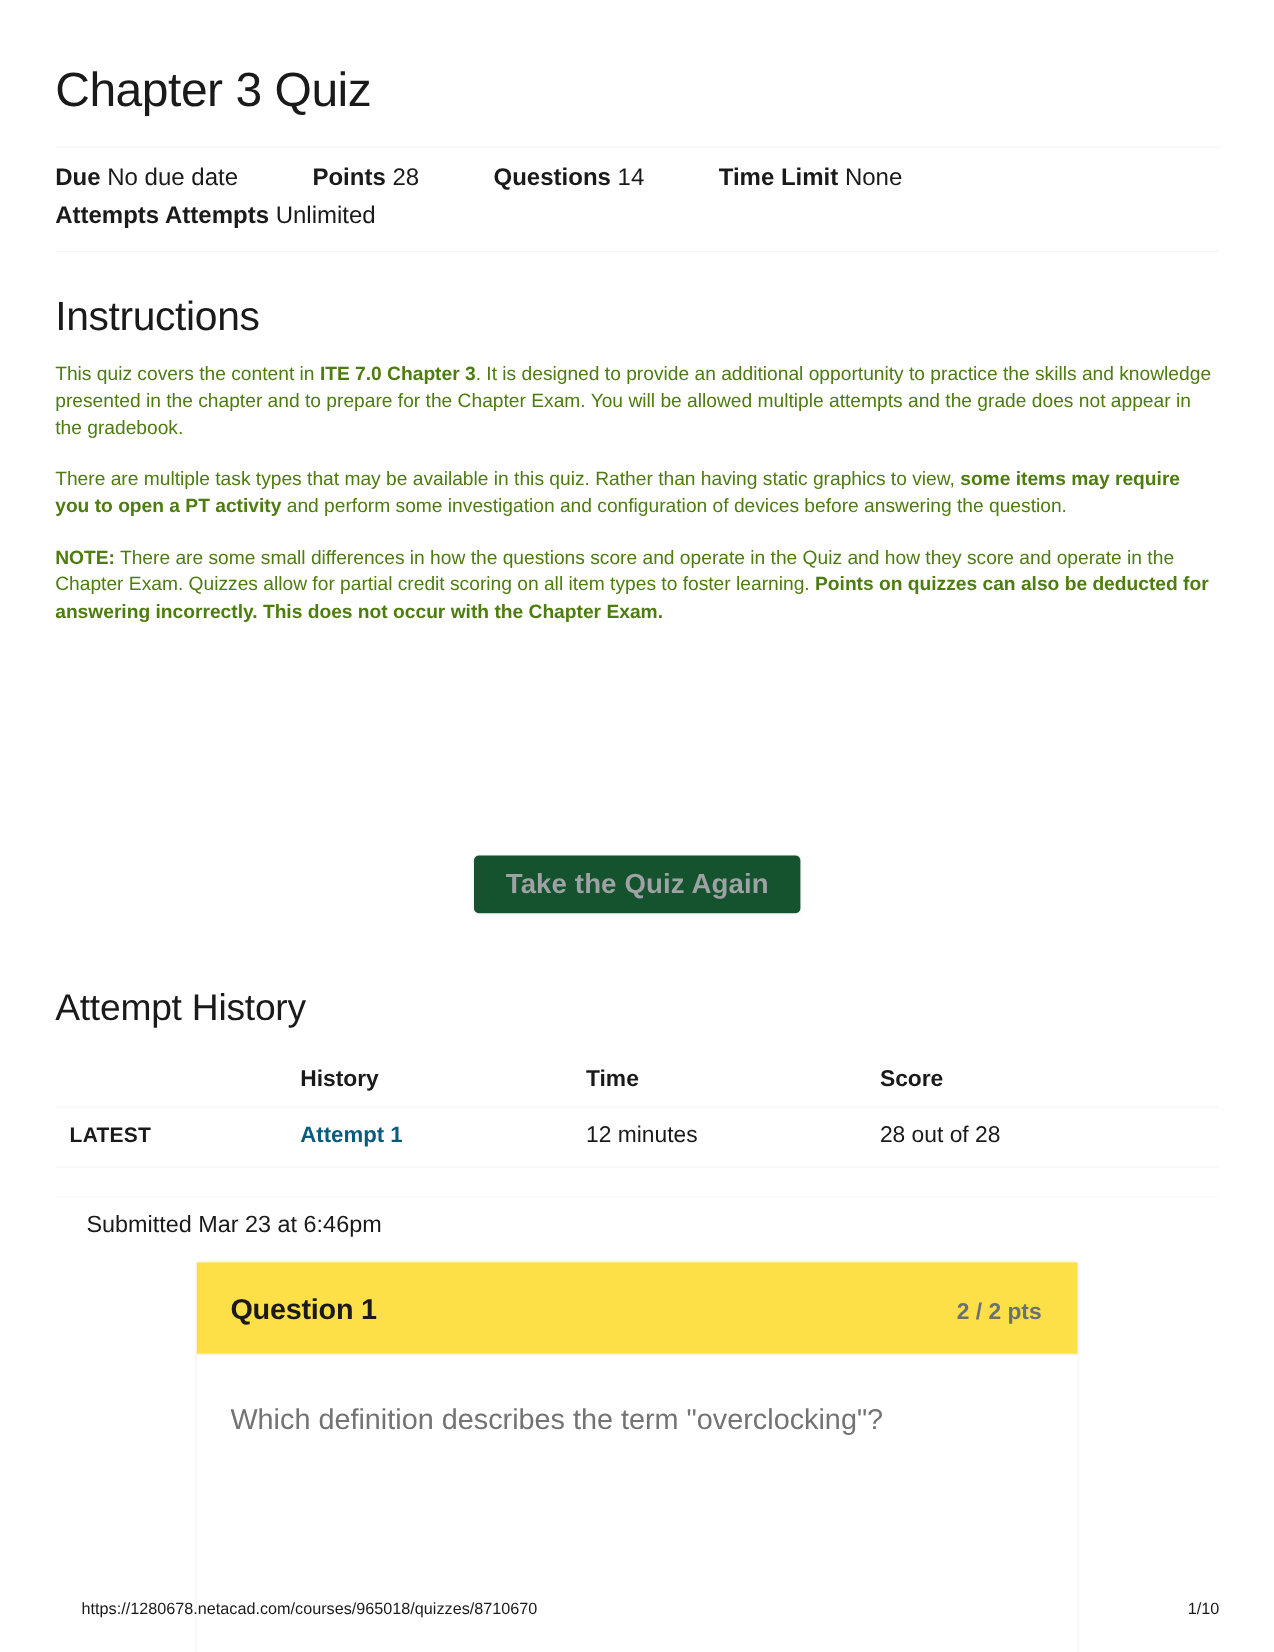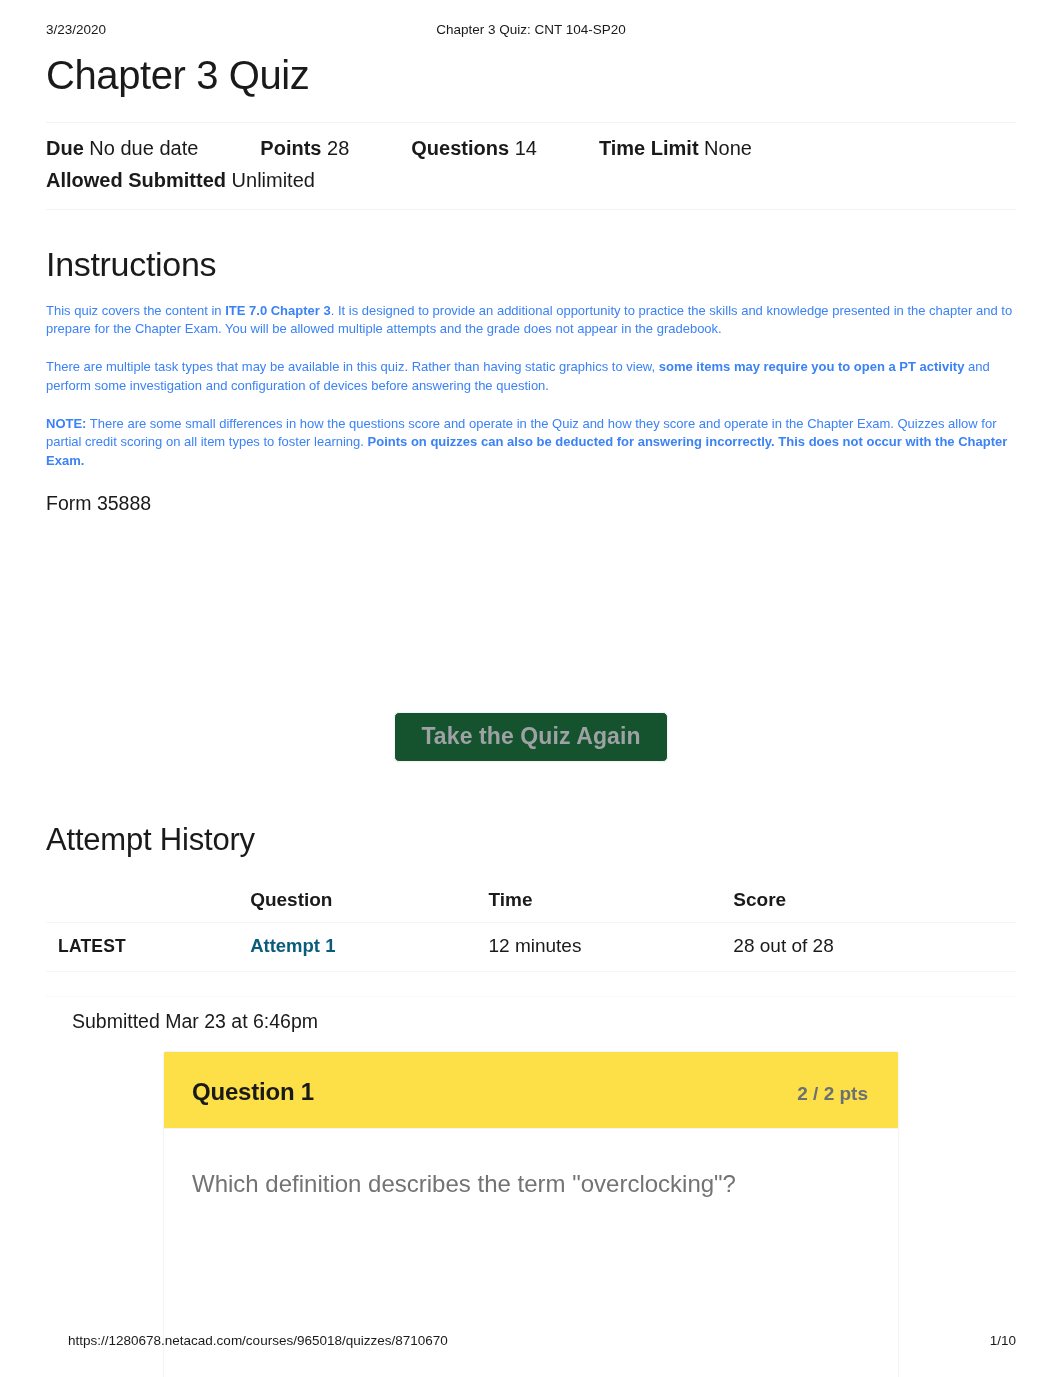--- a/index.html
+++ b/index.html
@@ -90,23 +90,23 @@
 
   h2.instructions-title {
     font-size: 34px;
     font-weight: 400;
     color: #1a1a1a;
     margin: 35px 0 18px 0;
     letter-spacing: -0.3px;
   }
 
   p.para {
-    font-size: 13px;
+    font-size: 16px;
     line-height: 1.41;
-    color: #3b82f6;
+    color: #4d7c0f;
     margin: 0 0 20px 0;
   }
   p.para b { font-weight: bold; }
   p.form-line {
     font-size: 19.5px;
     line-height: 1.41;
     color: #1a1a1a;
     margin: 0;
   }
 
@@ -268,61 +268,56 @@
     right: 46px;
     top: 0;
     white-space: nowrap;
   }
 </style>
 </head>
 <body>
 
 <div class="page">
 
-  <div class="print-header">
-    <span class="ph-date">3/23/2020</span>
-    <span class="ph-title">Chapter 3 Quiz: CNT 104-SP20</span>
-  </div>
 
   <div class="content">
 
     <h1 class="quiz-title">Chapter 3 Quiz</h1>
 
     <div class="meta-block">
       <div class="meta-row">
         <span class="meta-item"><span class="meta-label">Due</span> <span class="meta-value">No due date</span></span><span class="meta-item"><span class="meta-label">Points</span> <span class="meta-value">28</span></span><span class="meta-item"><span class="meta-label">Questions</span> <span class="meta-value">14</span></span><span class="meta-item"><span class="meta-label">Time Limit</span> <span class="meta-value">None</span></span>
       </div>
       <div class="meta-row">
-        <span class="meta-item"><span class="meta-label">Allowed Submitted</span> <span class="meta-value">Unlimited</span></span>
+        <span class="meta-item"><span class="meta-label">Attempts Attempts</span> <span class="meta-value">Unlimited</span></span>
       </div>
     </div>
 
     <h2 class="instructions-title">Instructions</h2>
 
     <p class="para"><span>This quiz covers the content in </span><b>ITE 7.0 Chapter 3</b><span>. It is designed to provide an additional opportunity to practice the skills and knowledge presented in the chapter and to prepare for the Chapter Exam. You will be allowed multiple attempts and the grade does not appear in the gradebook.</span></p>
 
     <p class="para"><span>There are multiple task types that may be available in this quiz. Rather than having static graphics to view, </span><b>some items may require you to open a PT activity</b><span> and perform some investigation and configuration of devices before answering the question.</span></p>
 
     <p class="para"><b>NOTE:</b><span> There are some small differences in how the questions score and operate in the Quiz and how they score and operate in the Chapter Exam. Quizzes allow for partial credit scoring on all item types to foster learning. </span><b>Points on quizzes can also be deducted for answering incorrectly. This does not occur with the Chapter Exam.</b></p>
 
-    <p class="form-line">Form 35888</p>
 
   </div>
 
   <div class="btn-wrap">
     <span class="btn-take-again">Take the Quiz Again</span>
   </div>
 
   <div class="attempt-history">
     <h2 class="ah-title">Attempt History</h2>
     <table class="ah-table">
       <thead>
         <tr>
           <th class="col-latest"></th>
-          <th class="col-attempt">Question</th>
+          <th class="col-attempt">History</th>
           <th class="col-time">Time</th>
           <th class="col-score">Score</th>
         </tr>
       </thead>
       <tbody>
         <tr>
           <td class="col-latest"><span class="latest-flag">LATEST</span></td>
           <td class="col-attempt"><a class="attempt-link" href="#">Attempt 1</a></td>
           <td class="col-time">12 minutes</td>
           <td class="col-score">28 out of 28</td>

